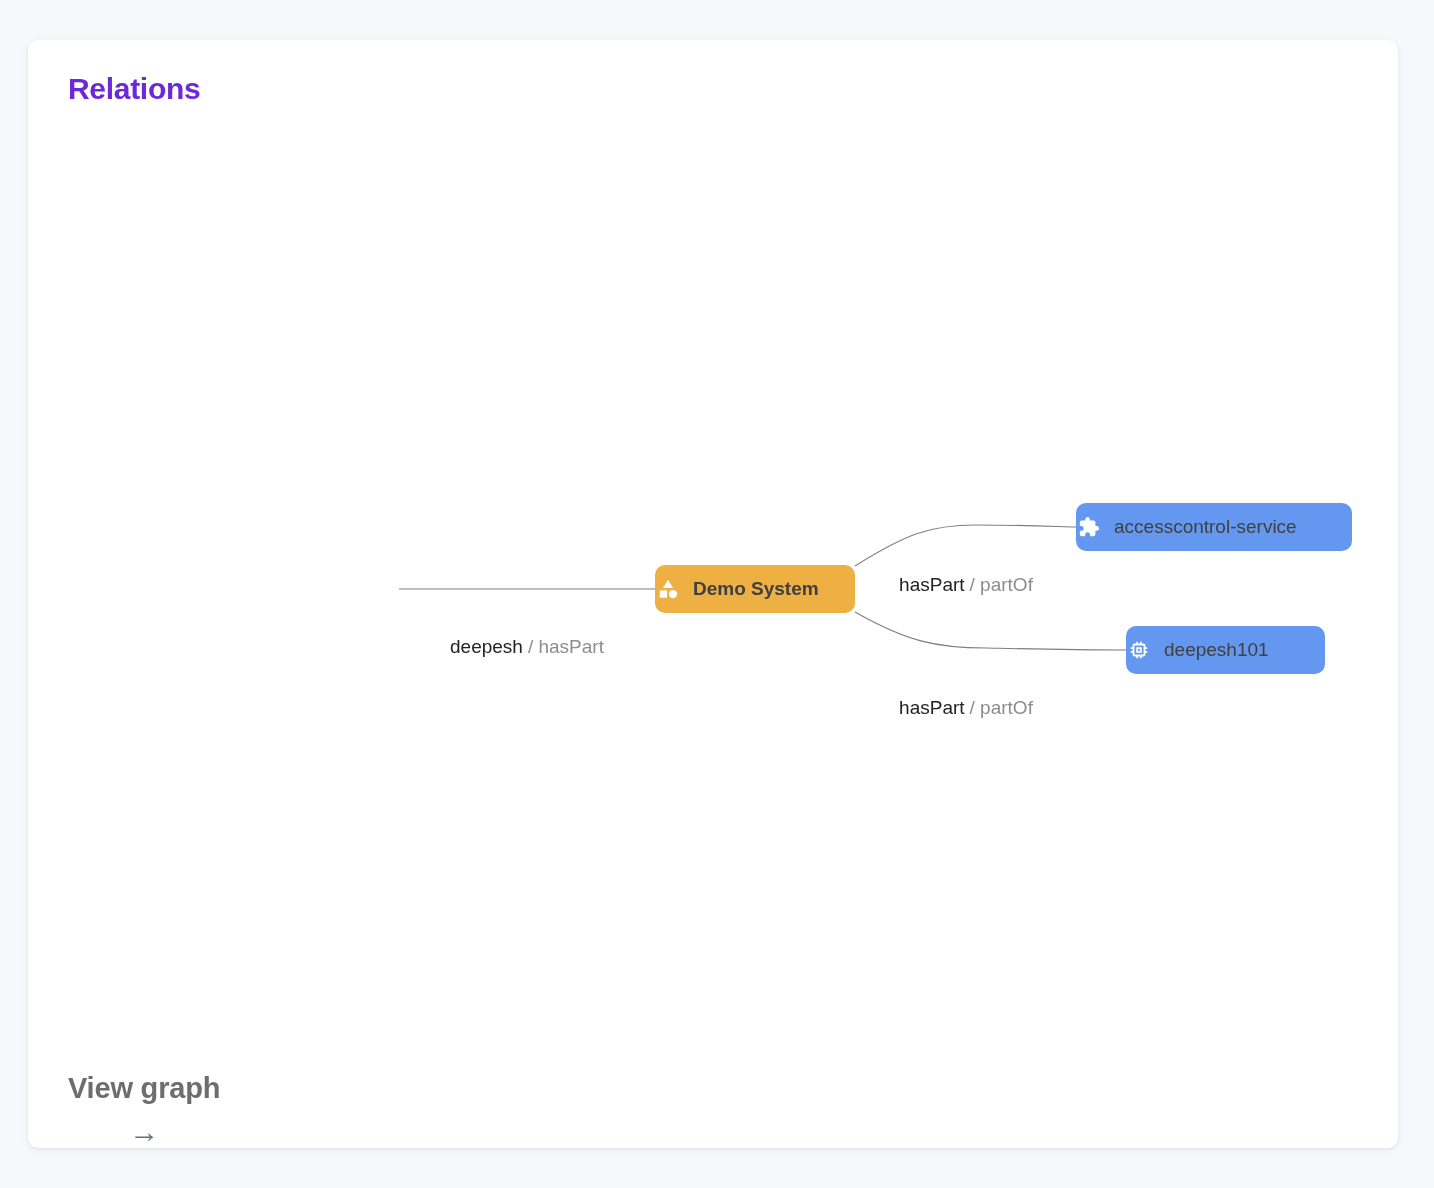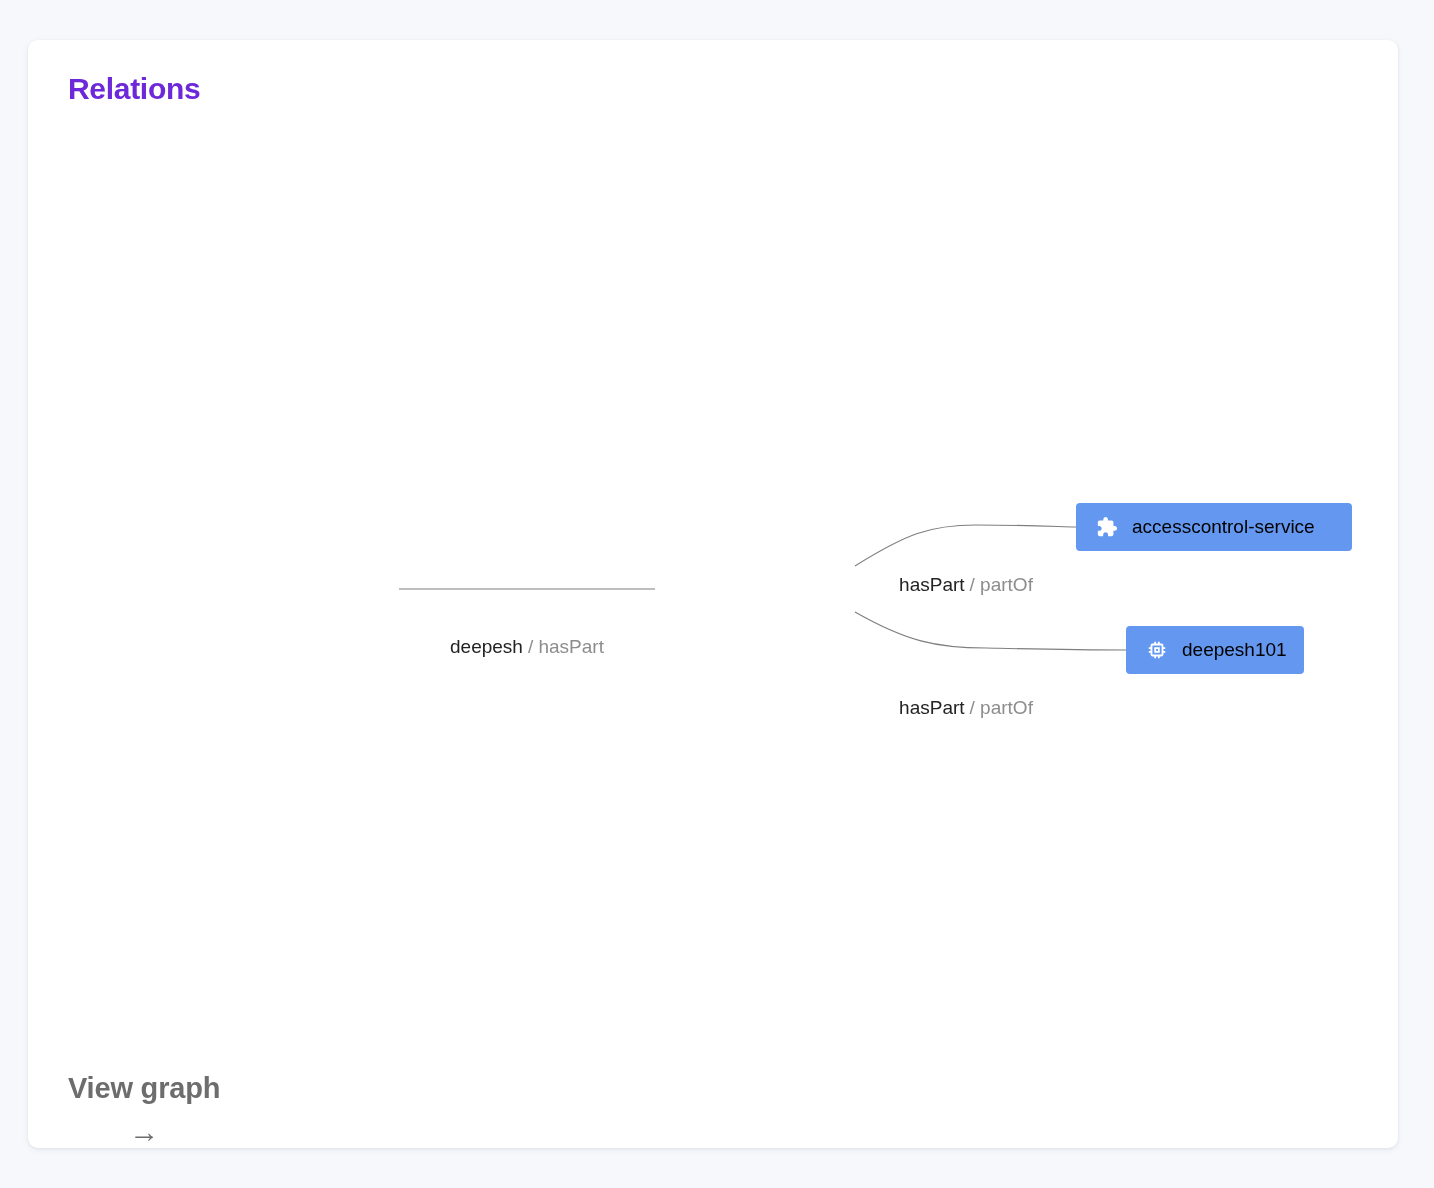--- a/index.html
+++ b/index.html
@@ -25,40 +25,40 @@
     color: #6d28d9;
     letter-spacing: -0.3px;
   }
   .graph-area { position: absolute; left: 0; top: 0; width: 1370px; height: 1108px; }
   svg.edges { position: absolute; left: 0; top: 0; width: 1370px; height: 1108px; }
   svg.edges path { fill: none; stroke: #7e7e7e; stroke-width: 1.1; }
 
   .node {
     position: absolute;
     height: 48px;
-    border-radius: 4px;
+    border-radius: 10px;
     display: flex;
     align-items: center;
-    padding: 0 20px;
+    padding: 0 2px;
     gap: 14px;
-    color: #000000;
+    color: #404040;
     font-size: 19px;
     white-space: nowrap;
     cursor: pointer;
   }
   .node.blue { background: #6397f0; }
   .node.orange { background: #eeaf43; }
   .node.orange .node-label { font-weight: 700; }
   .node-icon { width: 22px; height: 22px; flex: 0 0 auto; display: block; }
   .node-icon svg { width: 22px; height: 22px; fill: #ffffff; display: block; }
 
   .node-user      { left: 44px;  top: 525px; width: 327px; }
   .node-system    { left: 627px; top: 525px; width: 200px; }
   .node-service   { left: 1048px; top: 463px; width: 276px; }
-  .node-component { left: 1098px; top: 586px; width: 178px; }
+  .node-component { left: 1098px; top: 586px; width: 199px; }
 
   .edge-label {
     position: absolute;
     transform: translate(-50%, -50%);
     font-size: 19px;
     white-space: nowrap;
     color: #232323;
     margin-top: 40px;
   }
   .edge-label .rest { color: #8d8d8d; margin-left: 5px; }
@@ -101,20 +101,30 @@
       <span>deepesh</span><span class="rest">/ hasPart</span>
     </div>
     <div class="edge-label edge-label-2">
       <span>hasPart</span><span class="rest">/ partOf</span>
     </div>
     <div class="edge-label edge-label-3">
       <span>hasPart</span><span class="rest">/ partOf</span>
     </div>
 
 
+    <div class="node orange node-system">
+      <span class="node-icon">
+        <svg viewBox="0 0 24 24">
+            <path d="M12 2l-5.5 9h11L12 2z"></path>
+            <circle cx="17.5" cy="17.5" r="4.5"></circle>
+            <path d="M3 13.5h8v8H3v-8z"></path>
+          </svg>
+      </span>
+      <span class="node-label">Demo System</span>
+    </div>
 
     <div class="node blue node-service">
       <span class="node-icon">
         <svg viewBox="0 0 24 24">
             <path d="M20.5 11H19V7c0-1.1-.9-2-2-2h-4V3.5C13 2.12 11.88 1 10.5 1S8 2.12 8 3.5V5H4c-1.1 0-1.99.9-1.99 2v3.8H3.5c1.49 0 2.7 1.21 2.7 2.7s-1.21 2.7-2.7 2.7H2V20c0 1.1.9 2 2 2h3.8v-1.5c0-1.49 1.21-2.7 2.7-2.7 1.49 0 2.7 1.21 2.7 2.7V22H17c1.1 0 2-.9 2-2v-4h1.5c1.38 0 2.5-1.12 2.5-2.5S21.88 11 20.5 11z"></path>
           </svg>
       </span>
       <span class="node-label">accesscontrol-service</span>
     </div>
 

